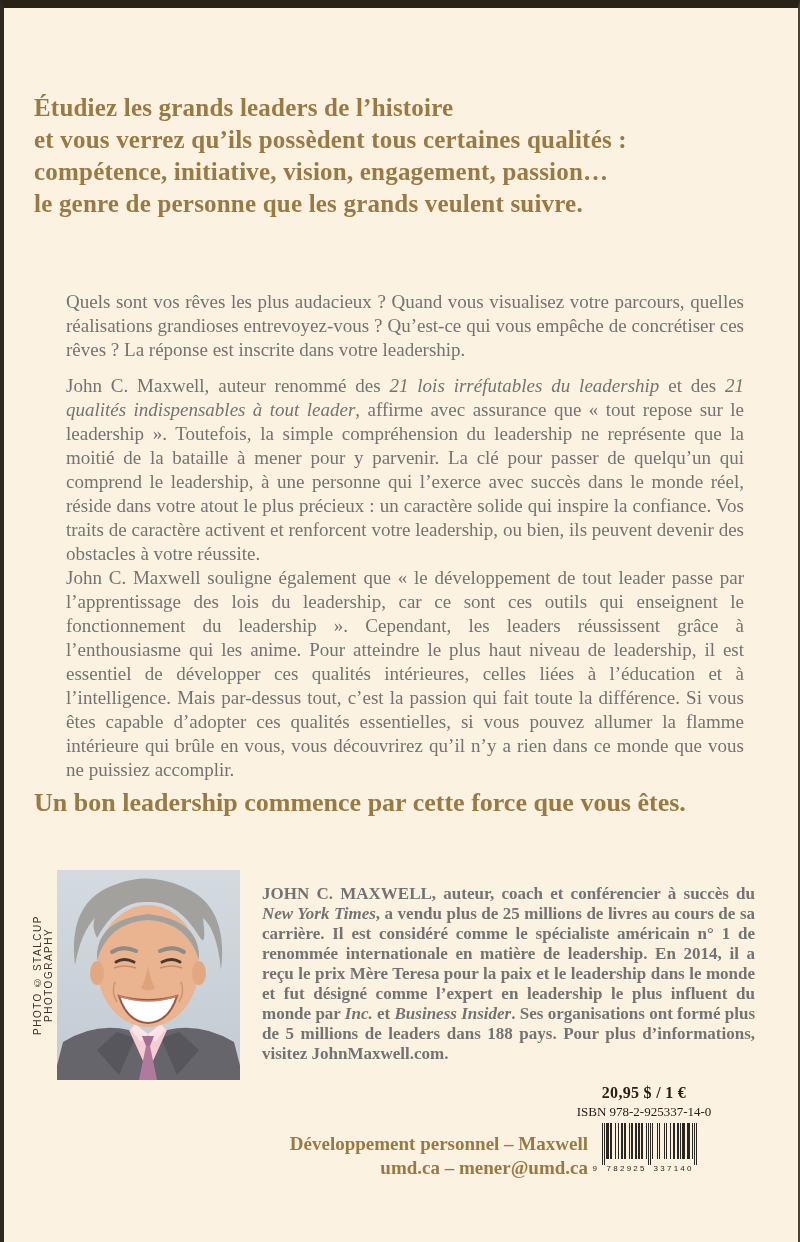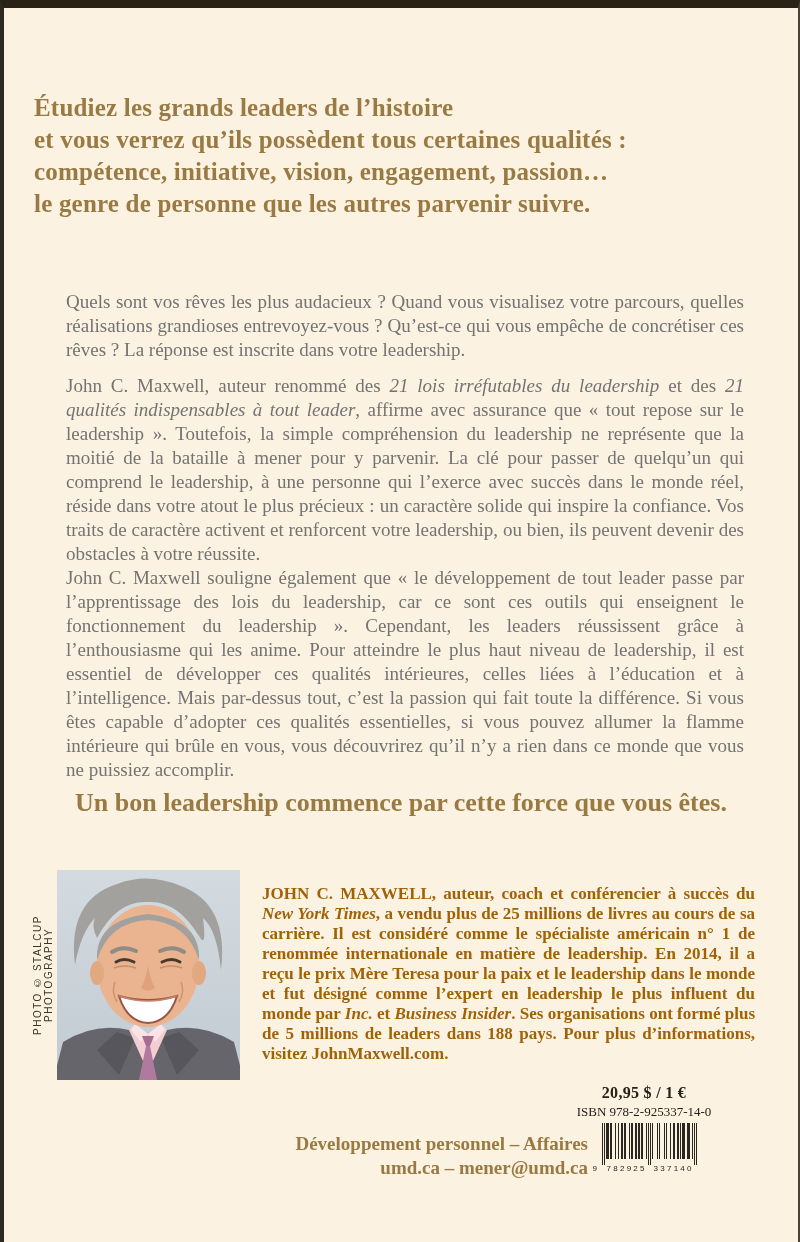--- a/index.html
+++ b/index.html
@@ -20,36 +20,36 @@
   .para {
     position:absolute; left:62px; right:54px;
     color:#737373; font-size:19px; line-height:24px;
     text-align:justify;
   }
   .p1 { top:282px; }
   .p2 { top:366px; }
   .p3 { top:558px; }
   .tagline {
     position:absolute; top:780px; left:30px; right:30px;
-    text-align:center; color:#997a43; font-weight:bold; font-size:26px;
+    color:#997a43; font-weight:bold; font-size:26px;
   }
   .photo-credit {
     position:absolute; left:28px; top:862px; height:210px; width:20px;
     writing-mode:vertical-rl; transform:rotate(180deg);
     font-family:"Liberation Sans", sans-serif;
     font-size:10px; letter-spacing:1.5px; color:#3c352b;
     text-align:center;
   }
   .photo {
     position:absolute; left:53px; top:862px; width:183px; height:210px;
     background:#c9d2d8; overflow:hidden;
   }
   .bio {
     position:absolute; left:258px; top:876px; right:43px;
-    color:#a16207; font-size:17px; line-height:20px; font-weight:bold;
+    color:#737373; font-size:17px; line-height:20px; font-weight:bold;
     text-align:justify;
   }
   .price-block {
     position:absolute; right:54px; top:1076px; width:200px;
     text-align:center; color:#262019;
   }
   .price { font-size:16px; font-weight:bold; letter-spacing:0.3px; }
   .isbn  { font-size:13px; margin-top:2px; }
   .barcode-wrap { margin-top:3px; }
   .category {
@@ -61,21 +61,21 @@
 </style>
 </head>
 <body>
 
 <div class="cover">
 
   <div class="headline">
     <div>Étudiez les grands leaders de l’histoire</div>
     <div>et vous verrez qu’ils possèdent tous certaines qualités :</div>
     <div>compétence, initiative, vision, engagement, passion…</div>
-    <div>le genre de personne que les autres parvenir suivre.</div>
+    <div>le genre de personne que les grands veulent suivre.</div>
   </div>
 
   <p class="para p1"><span>Quels sont vos rêves les plus audacieux ? Quand vous visualisez votre parcours, quelles réalisations grandioses entrevoyez-vous ? Qu’est-ce qui vous empêche de concrétiser ces rêves ? La réponse est inscrite dans votre leadership.</span></p>
   <p class="para p2"><span>John C. Maxwell, auteur renommé des </span><i>21 lois irréfutables du leadership</i><span> et des </span><i>21 qualités indispensables à tout leader</i><span>, affirme avec assurance que « tout repose sur le leadership ». Toutefois, la simple compréhension du leadership ne représente que la moitié de la bataille à mener pour y parvenir. La clé pour passer de quelqu’un qui comprend le leadership, à une personne qui l’exerce avec succès dans le monde réel, réside dans votre atout le plus précieux : un caractère solide qui inspire la confiance. Vos traits de caractère activent et renforcent votre leadership, ou bien, ils peuvent devenir des obstacles à votre réussite.</span></p>
   <p class="para p3"><span>John C. Maxwell souligne également que « le développement de tout leader passe par l’apprentissage des lois du leadership, car ce sont ces outils qui enseignent le fonctionnement du leadership ». Cependant, les leaders réussissent grâce à l’enthousiasme qui les anime. Pour atteindre le plus haut niveau de leadership, il est essentiel de développer ces qualités intérieures, celles liées à l’éducation et à l’intelligence. Mais par-dessus tout, c’est la passion qui fait toute la différence. Si vous êtes capable d’adopter ces qualités essentielles, si vous pouvez allumer la flamme intérieure qui brûle en vous, vous découvrirez qu’il n’y a rien dans ce monde que vous ne puissiez accomplir.</span></p>
 
   <div class="tagline">Un bon leadership commence par cette force que vous êtes.</div>
 
   <div class="photo-credit">PHOTO © STALCUP PHOTOGRAPHY</div>
 
@@ -181,17 +181,17 @@
           <rect x="92" y="0" width="1" height="42" fill="#2a2620"></rect>
           <rect x="94" y="0" width="1" height="42" fill="#2a2620"></rect>
           <text x="-9" y="48" font-size="8" font-family="Liberation Sans, sans-serif" fill="#2a2620">9</text>
           <text x="5" y="48" font-size="8" font-family="Liberation Sans, sans-serif" fill="#2a2620" textLength="38" lengthAdjust="spacing">782925</text>
           <text x="52" y="48" font-size="8" font-family="Liberation Sans, sans-serif" fill="#2a2620" textLength="38" lengthAdjust="spacing">337140</text>
         </svg>
     </div>
   </div>
 
   <div class="category">
-    <div>Développement personnel – Affaires</div>
+    <div>Développement personnel – Maxwell</div>
     <div>umd.ca – mener@umd.ca</div>
   </div>
 
 </div>
 
 </body></html>

